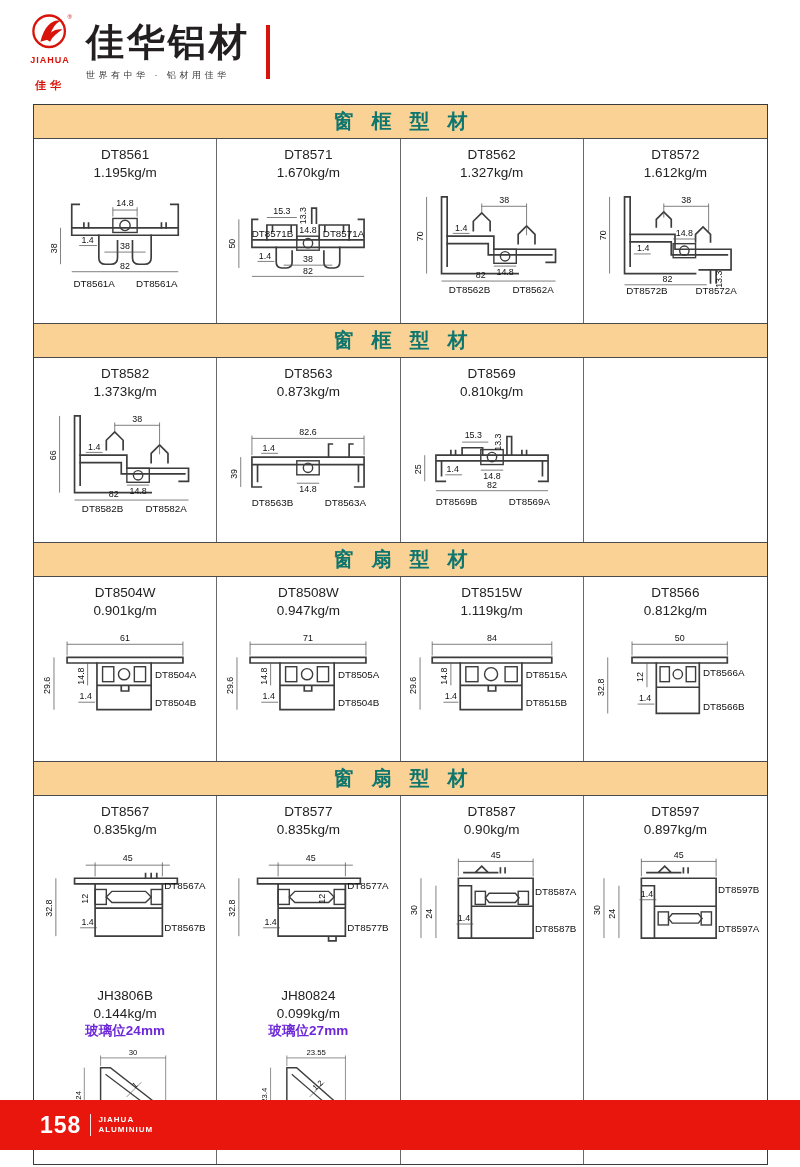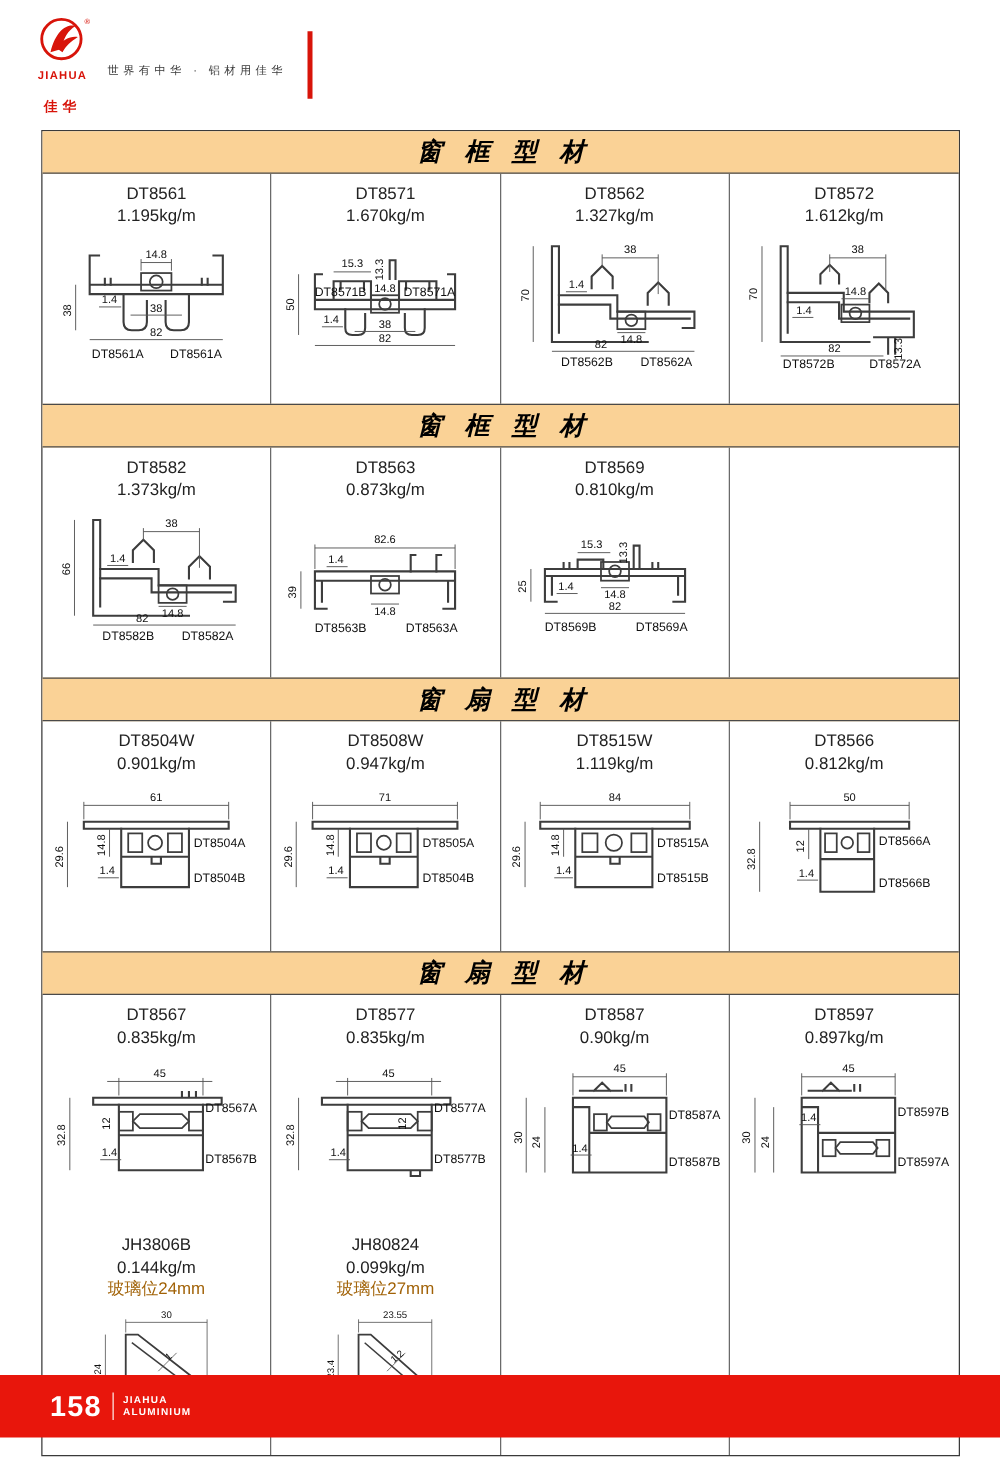--- a/index.html
+++ b/index.html
@@ -15,29 +15,29 @@
   .brand-name{font-size:38px;font-weight:bold;color:#231f20;letter-spacing:3px;line-height:1;font-family:"Liberation Sans",sans-serif;}
   .brand-tagline{font-size:9px;color:#3a3a3a;letter-spacing:3.5px;margin-top:8px;}
   .red-divider{width:4px;height:54px;background:#d8140a;margin:0 13px 0 16px;}
   .title-col{flex:1;}
   .title-cn{font-size:24px;font-weight:bold;color:#111;letter-spacing:0.5px;line-height:1.15;}
   .title-en{font-size:10.5px;color:#222;margin-top:4px;letter-spacing:0.2px;word-spacing:2px;}
 
   
   .table{position:absolute;left:33px;right:32px;top:104px;border:1.5px solid #3a3a3a;background:#fff;}
   .band{height:33px;background:#fad296;border-top:1px solid #4a4a4a;border-bottom:1px solid #4a4a4a;
-        display:flex;align-items:center;justify-content:center;font-size:20px;font-weight:bold;color:#000000;
-        letter-spacing:18px;text-indent:18px;font-style:italic;}
+        display:flex;align-items:center;justify-content:center;font-size:20px;font-weight:bold;color:#0f766e;
+        letter-spacing:18px;text-indent:18px;}
   .section:first-child .band{border-top:none;}
   .row{display:grid;grid-template-columns:repeat(4,1fr);height:184px;}
   .cell{border-right:1px solid #6a6a6a;text-align:center;padding-top:7px;box-sizing:border-box;overflow:hidden;}
   .cell:last-child{border-right:none;}
   .code{font-size:13.5px;color:#222;line-height:1.3;}
   .weight{font-size:13.5px;color:#222;line-height:1.3;}
-  .extra{font-size:13.5px;color:#a16207;line-height:1.3;}
+  .extra{font-size:13.5px;color:#6d28d9;line-height:1.3;font-weight:bold;}
   svg.draw{width:172px;height:114px;margin-top:1px;}
   svg.draw-sm{width:160px;height:96px;margin-top:0;}
 
   
   .pf{fill:none;stroke:#3d3d3d;stroke-width:1.8;stroke-linecap:square;stroke-linejoin:miter;}
   .pf2{fill:none;stroke:#3d3d3d;stroke-width:1.5;}
   .dl{stroke:#555;stroke-width:0.8;}
   text.dt{font-size:9.5px;fill:#111;text-anchor:middle;}
   text.pl{font-size:10.5px;fill:#111;text-anchor:middle;}
   text.pls{font-size:10.5px;fill:#111;text-anchor:start;}
@@ -60,20 +60,21 @@
       <svg width="46" height="42" viewBox="0 0 52 48">
         <circle cx="25" cy="22" r="18" fill="none" stroke="#d8140a" stroke-width="2.6"></circle>
         <path d="M15,34 C20,14 30,8 38,10 C31,14 27,21 25,31 Z" fill="#d8140a"></path>
         <path d="M20,30 C27,22 33,19 40,20 C34,24 29,28 26,34 Z" fill="#d8140a"></path>
         <text x="46" y="8" font-size="7" fill="#d8140a">®</text>
       </svg>
       <div class="brand-en">JIAHUA</div>
       <div class="brand-cn">佳华</div>
     </div>
     <div class="brand-col">
+      <div class="brand-name">佳华铝材</div>
       <div class="brand-tagline">世界有中华 · 铝材用佳华</div>
     </div>
     <div class="red-divider"></div>
   </div>
 
   <div class="table">
 
     <div class="section">
       <div class="band">窗框型材</div>
       <div class="row">

